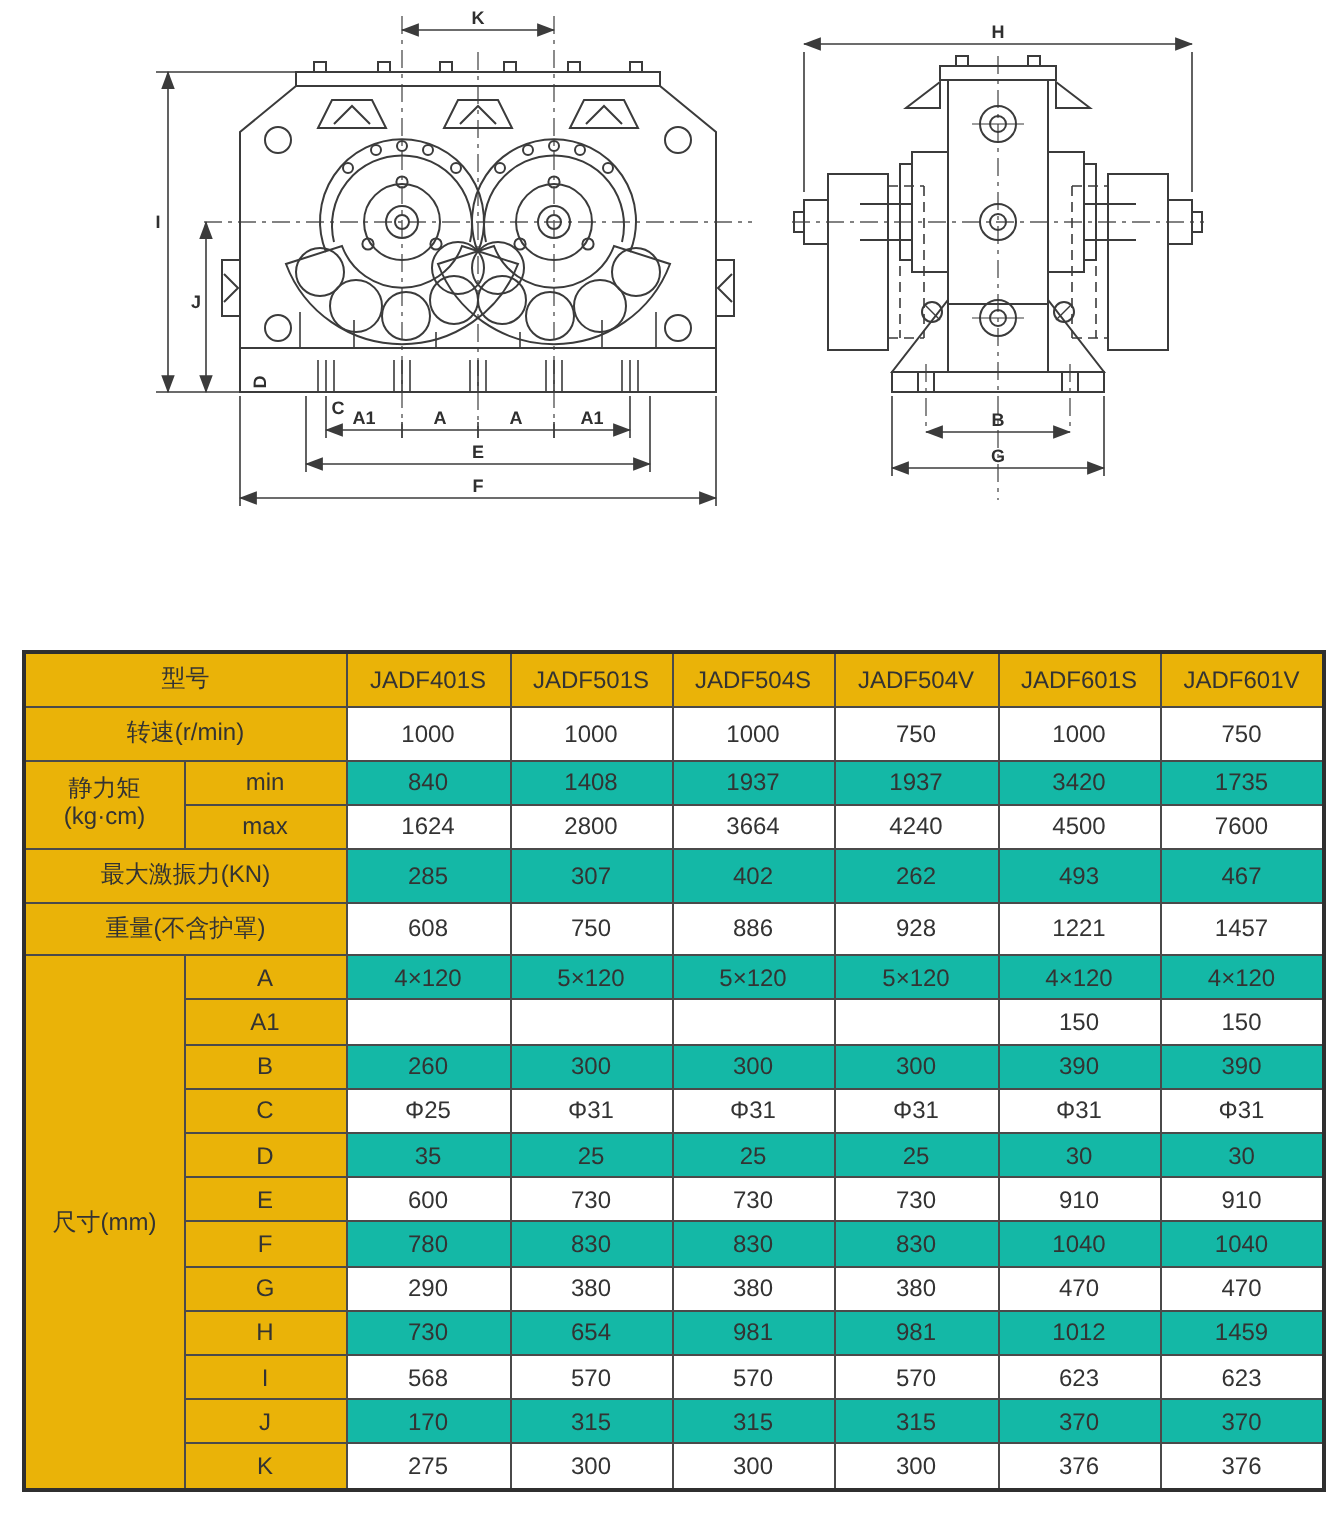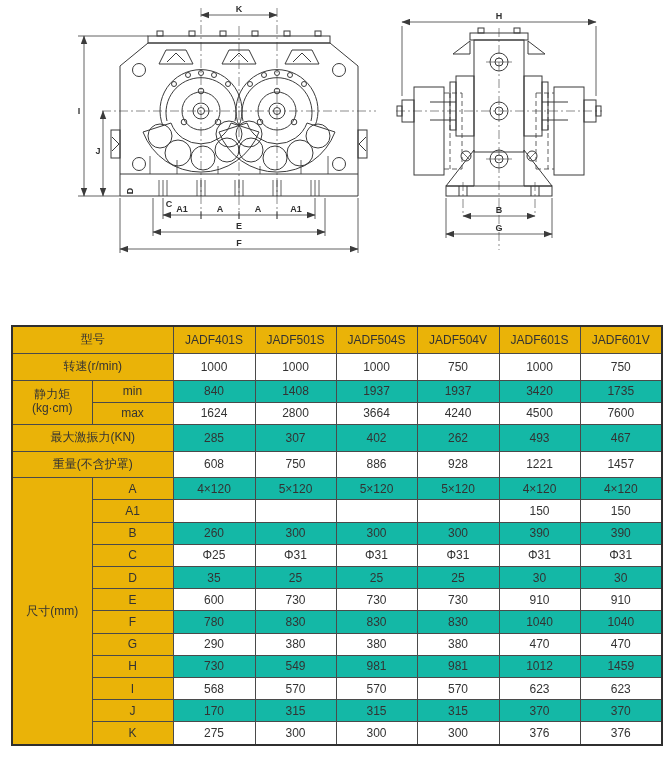--- a/index.html
+++ b/index.html
@@ -395,21 +395,21 @@
     <td class="v">290</td>
     <td class="v">380</td>
     <td class="v">380</td>
     <td class="v">380</td>
     <td class="v">470</td>
     <td class="v">470</td>
   </tr>
   <tr class="alt">
     <td class="lbl">H</td>
     <td class="v">730</td>
-    <td class="v">549</td>
+    <td class="v">654</td>
     <td class="v">981</td>
     <td class="v">981</td>
     <td class="v">1012</td>
     <td class="v">1459</td>
   </tr>
   <tr>
     <td class="lbl">I</td>
     <td class="v">568</td>
     <td class="v">570</td>
     <td class="v">570</td>

